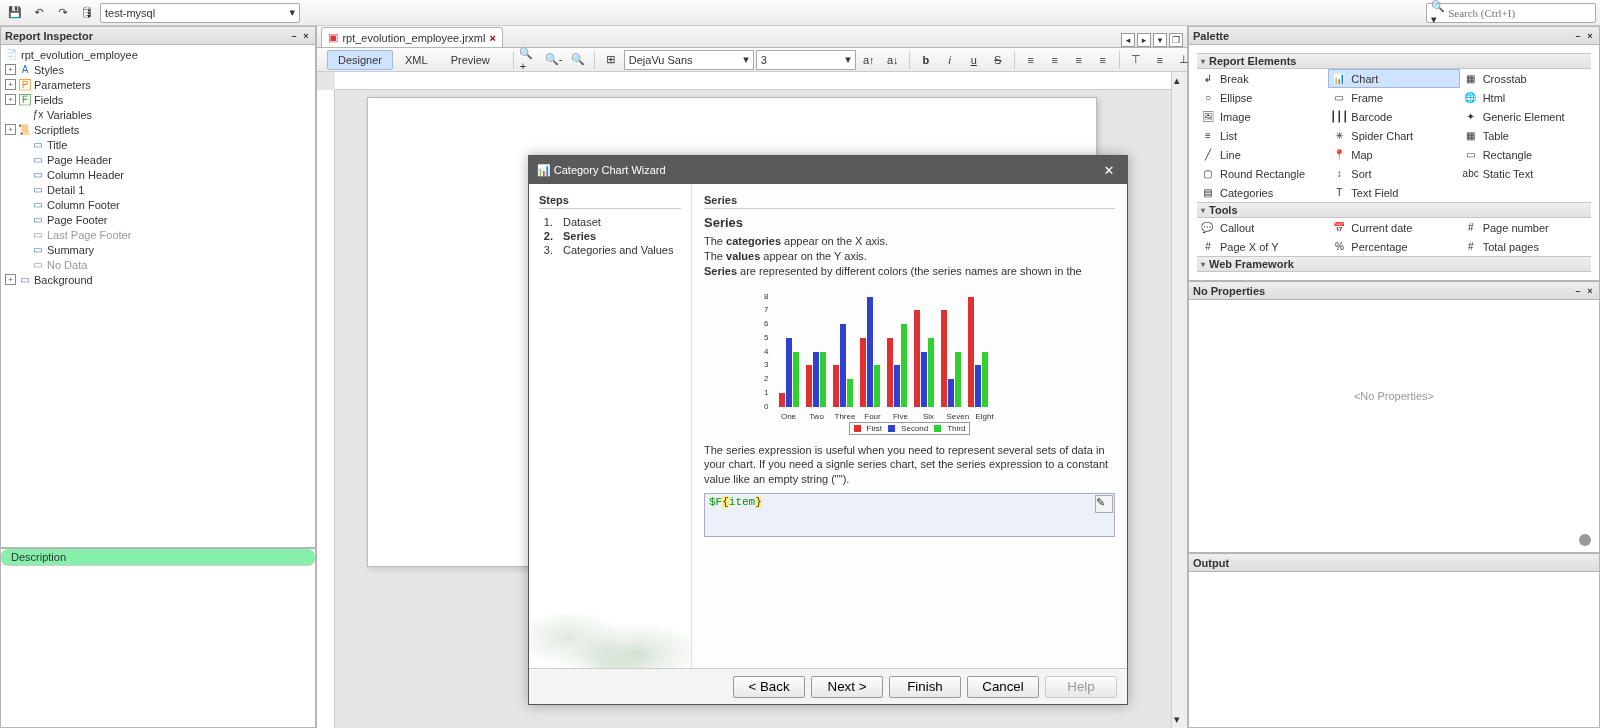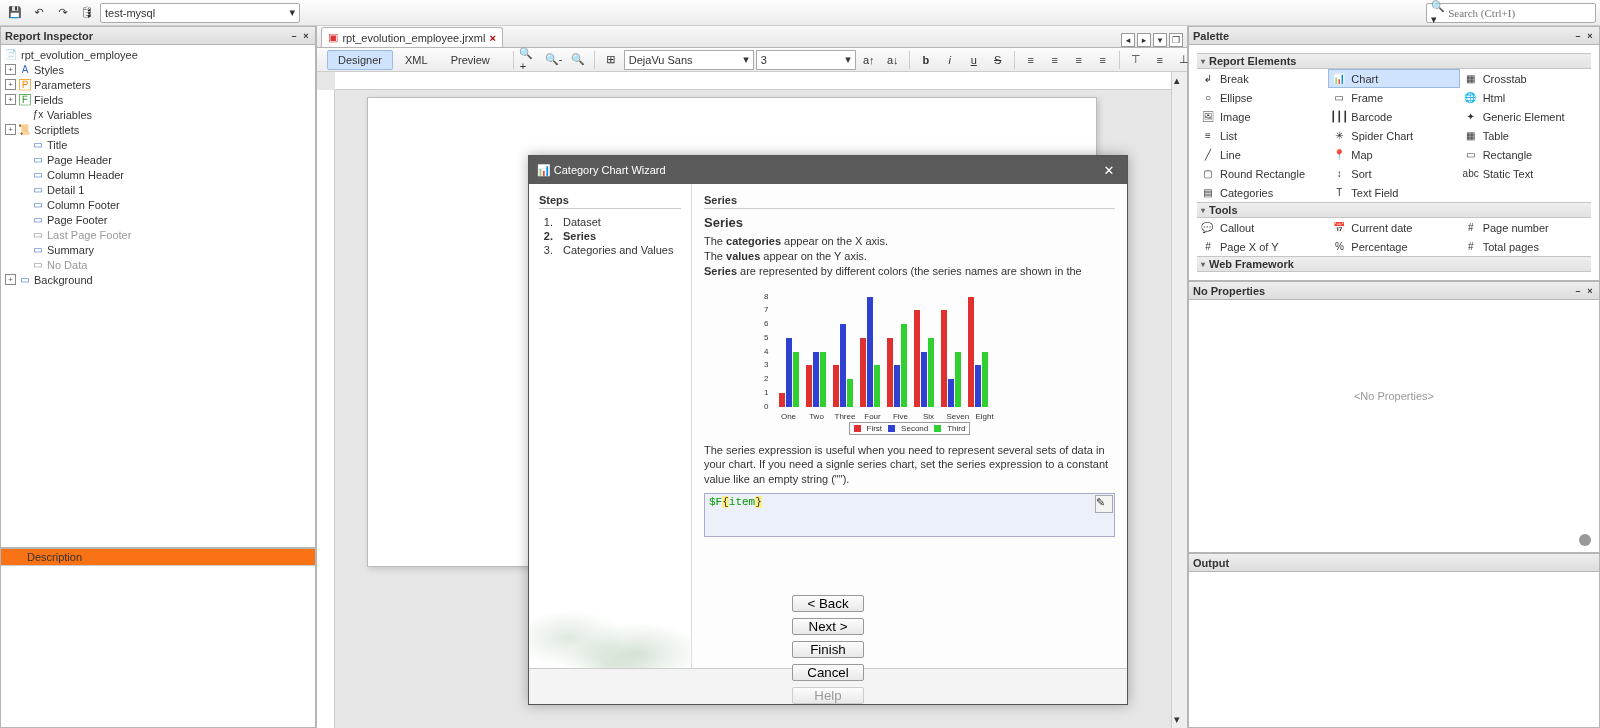--- a/index.html
+++ b/index.html
@@ -19,21 +19,21 @@
 
 
 .left-col { width:316px; display:flex; flex-direction:column;}
 .inspector-body { flex:1; overflow:auto; padding:2px 0;}
 .tree-item { display:flex; align-items:center; height:15px; padding-left:4px; gap:2px;}
 .tree-item .exp { width:11px; height:11px; border:1px solid #888; font-size:8px; line-height:9px; text-align:center; background:#fff; color:#555;}
 .tree-item .blank { width:11px; display:inline-block;}
 .tree-item .ico { width:14px; height:14px; display:inline-flex; align-items:center; justify-content:center; font-size:10px;}
 .tree-item.dim { color:#999;}
 .problems-panel { height:180px;}
-.problems-panel .grid-head { background:#f97316; border-bottom:1px solid #ccc; padding:2px 26px;}
+.problems-panel .grid-head { background:#86efac; border-bottom:1px solid #ccc; padding:2px 10px;border-radius:7px;}
 .problems-body { flex:1; background:#fff;}
 
 
 .center-col { flex:1; display:flex; flex-direction:column; min-width:0; border-left:1px solid #b5b5b5; border-right:1px solid #b5b5b5;}
 .tab-bar { height:22px; background:linear-gradient(#f8f8f8,#e8e8e8); border-bottom:1px solid #b5b5b5; display:flex; align-items:flex-end; padding-left:4px;}
 .file-tab { background:#fff; border:1px solid #b5b5b5; border-bottom:none; border-radius:3px 3px 0 0; padding:2px 6px; display:flex; align-items:center; gap:4px; height:20px;}
 .file-tab .x { color:#a00; font-weight:bold; cursor:pointer;}
 .tab-ctrls { margin-left:auto; display:flex; gap:2px; padding-right:4px; align-items:center;}
 .tab-ctrls span { width:14px; height:14px; border:1px solid #999; background:#fff; font-size:9px; line-height:12px; text-align:center;}
 
@@ -94,21 +94,21 @@
 .mini-chart .bar { width:6px;}
 .mini-chart .cat-lbl { position:absolute; bottom:14px; font-size:8px; text-align:center; width:20px;}
 .mini-chart .legend { position:absolute; bottom:0; left:50%; transform:translateX(-50%); border:1px solid #999; padding:1px 4px; display:flex; gap:6px; font-size:8px; align-items:center;}
 .mini-chart .legend .sw { width:7px; height:7px; display:inline-block;}
 
 .expr-box { border:1px solid #aac; background:#ecf0f8; display:flex; align-items:flex-start; padding:0; height:44px; margin-top:4px;}
 .expr-box .txt { flex:1; font-family:'Courier New',monospace; font-size:11px; padding:2px 4px;}
 .expr-box .txt .g { color:#090;} .expr-box .txt .y { background:#fe8;}
 .expr-box .btn { width:18px; height:18px; border:1px solid #aaa; margin:1px; background:#f4f4f4;}
 
-.dlg-footer { height:36px; border-top:1px solid #ccc; background:#f4f4f4; display:flex; align-items:center; justify-content:flex-end; gap:6px; padding:0 10px;flex-direction:column;}
+.dlg-footer { height:36px; border-top:1px solid #ccc; background:#f4f4f4; display:flex; align-items:center; justify-content:flex-end; gap:6px; padding:0 10px;}
 .dlg-btn { min-width:72px; height:22px; border:1px solid #999; background:linear-gradient(#fdfdfd,#e8e8e8); border-radius:2px; padding:0 8px;}
 .dlg-btn:disabled { color:#999; border-color:#ccc;}
 
 
 .c-red{color:#d33;} .c-blue{color:#36c;} .c-grn{color:#393;} .c-org{color:#e80;} .c-gray{color:#888;}
 </style>
 </head>
 <body>
 
 <div class="top-toolbar">

